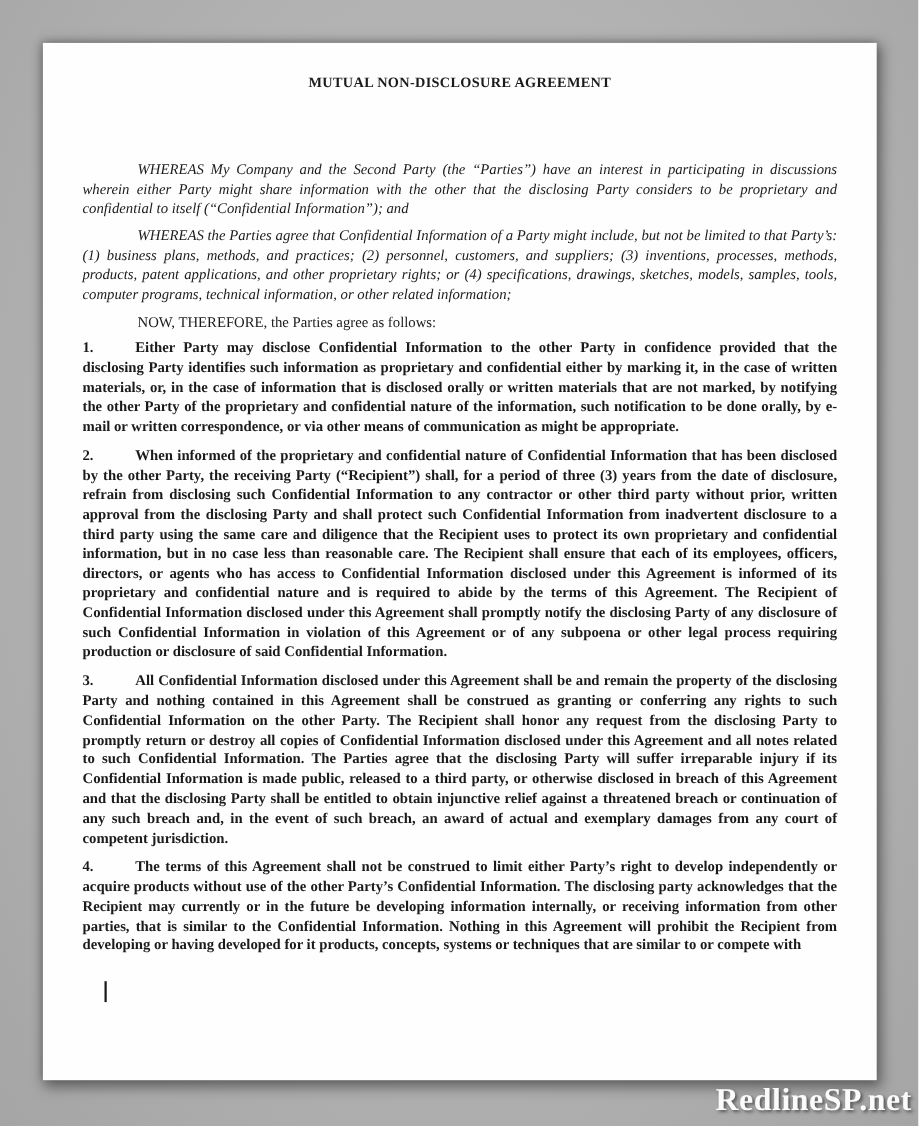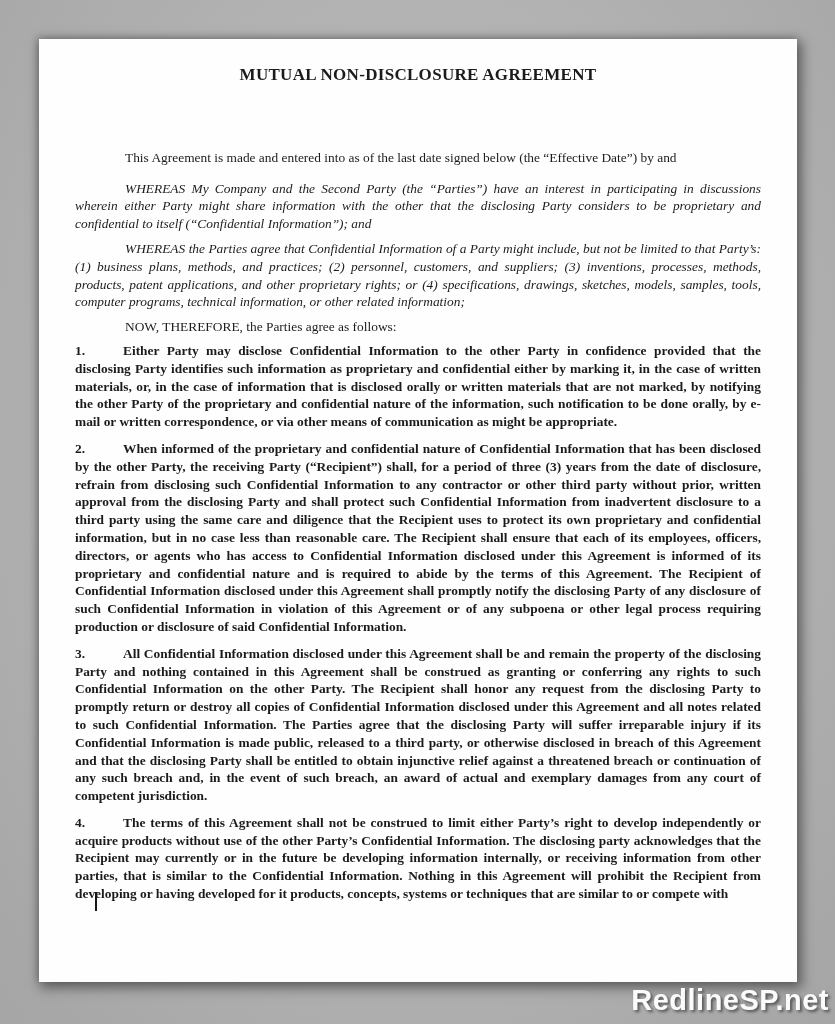--- a/index.html
+++ b/index.html
@@ -29,21 +29,21 @@
   .content {
     padding: 26px 36px 0 36px;
     color: #1b1b1b;
     font-size: 13.4px;
     line-height: 17.8px;
     text-rendering: optimizeLegibility;
   }
   .doc-title {
     text-align: center;
     font-weight: bold;
-    font-size: 17px;
+    font-size: 13px;
     letter-spacing: 0.3px;
     margin: 0 0 60px 0;
     line-height: 20px;
   }
   .intro {
     margin: 0 0 8px 0;
   }
   .intro-line {
     line-height: 26.6px;
     white-space: nowrap;
@@ -75,40 +75,39 @@
     left: 56px;
     top: 853px;
     width: 2px;
     height: 19px;
     background: #161616;
   }
   .watermark {
     position: absolute;
     right: 6px;
     bottom: 7px;
-    font-family: Liberation Sans, sans-serif;
+    font-family: Liberation Serif, serif;
     font-weight: bold;
     font-size: 29px;
     letter-spacing: 0.5px;
     color: #fbfbfb;
     text-shadow: 2px 2px 3px rgba(75,75,75,0.9);
   }
 </style>
 </head>
 <body>
 
 <div class="backdrop">
 
   <div class="page">
     <div class="content">
 
       <h1 class="doc-title">MUTUAL NON-DISCLOSURE AGREEMENT</h1>
 
       <div class="intro">
-        <div class="intro-line first">This Agreement is made and entered into as of the last date signed below (the “Effective Date”) by and</div>
       </div>
 
       <p class="recital">WHEREAS My Company and the Second Party (the “Parties”) have an interest in participating in discussions wherein either Party might share information with the other that the disclosing Party considers to be proprietary and confidential to itself (“Confidential Information”); and</p>
 
       <p class="recital">WHEREAS the Parties agree that Confidential Information of a Party might include, but not be limited to that Party’s: (1) business plans, methods, and practices; (2) personnel, customers, and suppliers; (3) inventions, processes, methods, products, patent applications, and other proprietary rights; or (4) specifications, drawings, sketches, models, samples, tools, computer programs, technical information, or other related information;</p>
 
       <p class="now-therefore">NOW, THEREFORE, the Parties agree as follows:</p>
 
       <p class="clause"><span class="clause-num">1.</span><span>Either Party may disclose Confidential Information to the other Party in confidence provided that the disclosing Party identifies such information as proprietary and confidential either by marking it, in the case of written materials, or, in the case of information that is disclosed orally or written materials that are not marked, by notifying the other Party of the proprietary and confidential nature of the information, such notification to be done orally, by e-mail or written correspondence, or via other means of communication as might be appropriate.</span></p>
 

